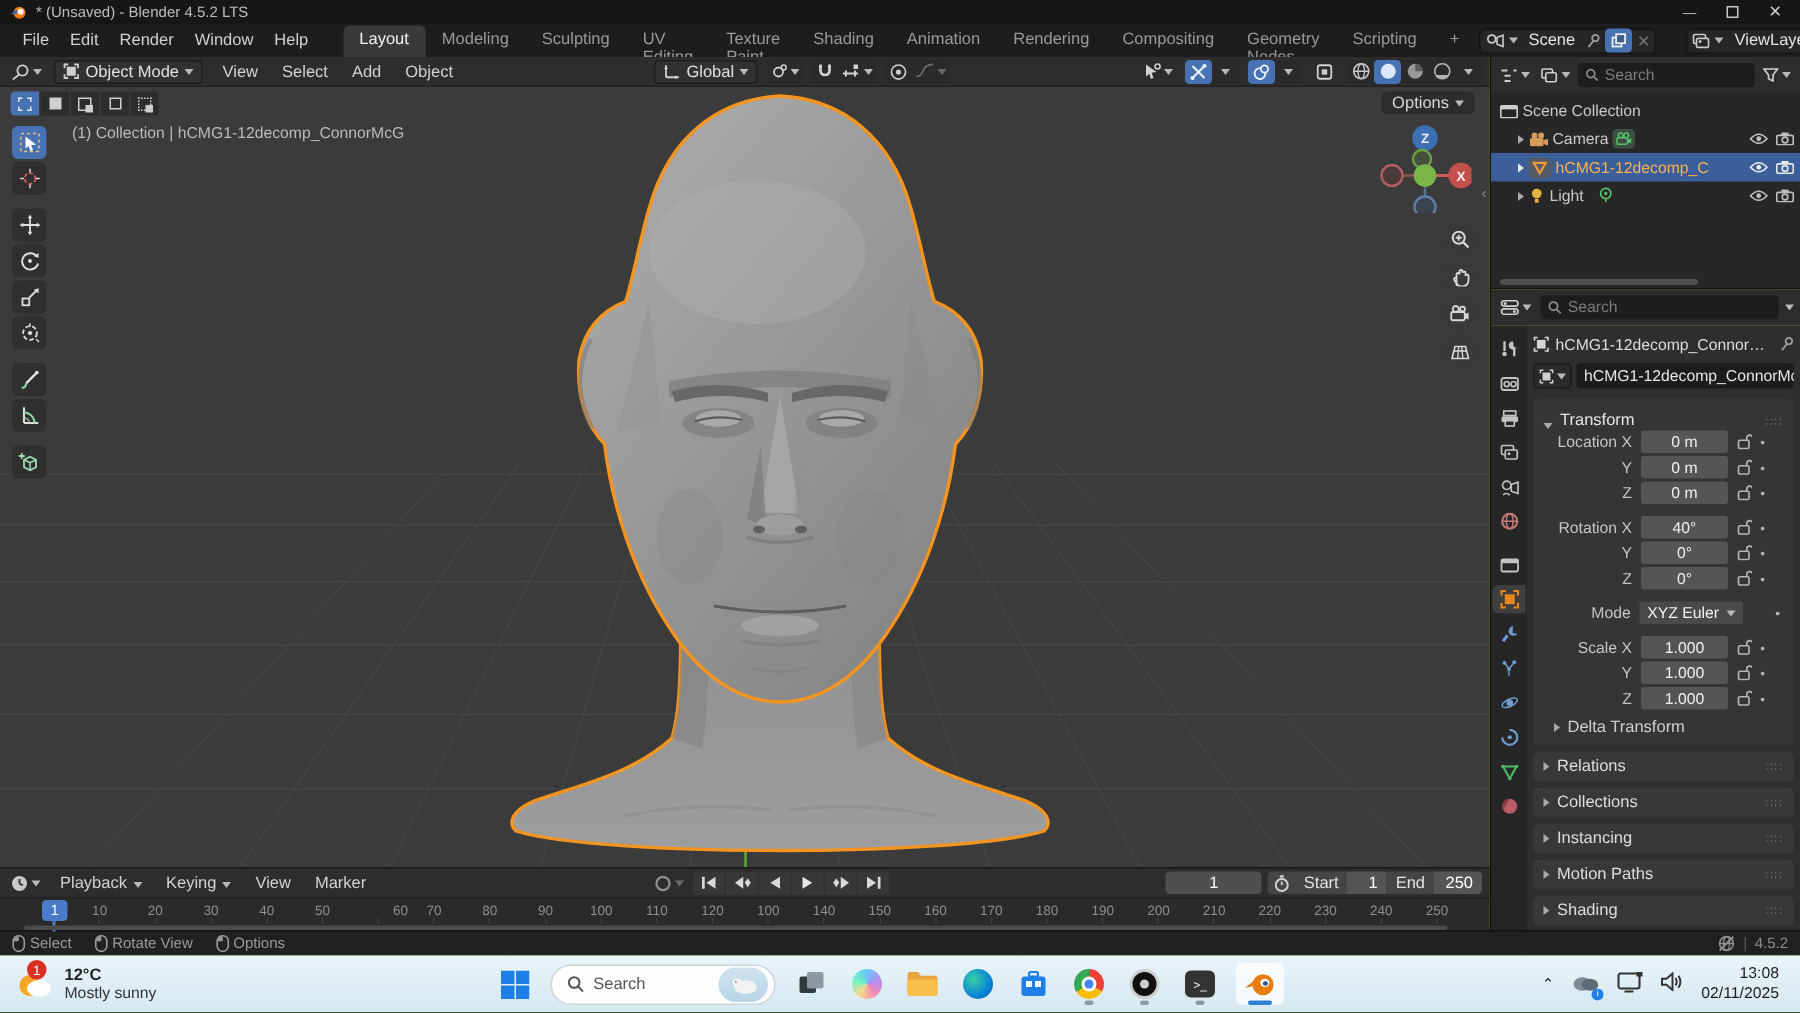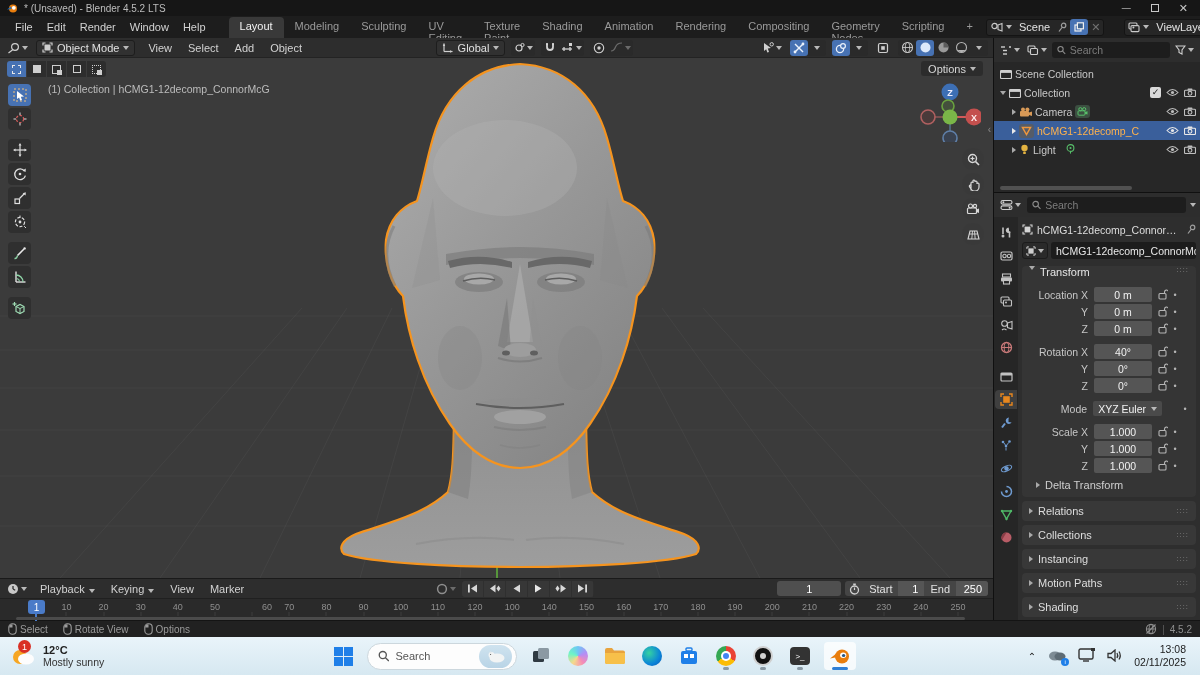--- a/index.html
+++ b/index.html
@@ -110,21 +110,21 @@
   .ptabs{width:24px;background:#262626;display:flex;flex-direction:column;align-items:center;padding-top:6px;gap:4px}
   .ptab{width:22px;height:19px;display:flex;align-items:center;justify-content:center;border-radius:4px 0 0 4px}
   .ptab.active{background:#3f3f3f}
   .ptab.gap{margin-top:6px}
   .pbody{flex:1;background:#2e2e2e;padding:3px 4px;overflow:hidden}
   .bcrow{height:19px;display:flex;align-items:center;gap:4px;color:#dedede;font-size:10.5px}
   .namerow{height:21px;display:flex;align-items:center;gap:3px;margin-top:1px}
   .namechip{display:flex;align-items:center;gap:2px;background:#2a2a2a;border:1px solid #1c1c1c;border-radius:3px;height:17px;padding:0 3px}
   .namefield{flex:1;background:#1c1c1c;border-radius:3px;height:17px;display:flex;align-items:center;padding:0 5px;color:#e8e8e8;font-size:10.5px;white-space:nowrap;overflow:hidden}
   .panel{background:#353535;border-radius:4px;margin-top:5px;padding-bottom:4px}
-  .phead{height:20px;display:flex;align-items:flex-start;gap:5px;padding:0 7px;color:#e6e6e6}
+  .phead{height:20px;display:flex;align-items:flex-end;gap:5px;padding:0 7px;color:#e6e6e6}
   .grip{margin-left:auto;color:#6f6f6f;font-size:8px;letter-spacing:1px}
   .trow{height:17px;display:flex;align-items:center;padding:0 6px 0 0}
   .trow.gapr{margin-top:6px}
   .tlabel{width:72px;text-align:right;color:#c6c6c6;padding-right:6px;font-size:10.5px}
   .tfield{width:58px;height:15px;background:#555;border-radius:2px;color:#f2f2f2;font-size:10.5px;display:flex;align-items:center;justify-content:center;gap:4px}
   .tfield.selectf{width:70px;justify-content:space-between;padding:0 5px;background:#4a4a4a}
   .lockw{width:15px;display:flex;justify-content:center;margin-left:3px}
   .dotdec{width:10px;color:#b5b5b5;font-size:9px;text-align:center}
   .cpanel{height:20px;background:#383838;border-radius:4px;margin-top:4px;display:flex;align-items:center;gap:5px;padding:0 7px;color:#dedede}
   .subrow{height:17px;display:flex;align-items:center;gap:5px;padding-left:14px;color:#cfcfcf;margin-top:2px}
@@ -764,40 +764,20 @@
               <span class="dd"></span>
             </span>
         </div>
         <div class="outl-body">
           <div class="orow">
             <svg width="12" height="10" viewBox="0 0 12 10">
                 <rect x="0.5" y="1.5" width="11" height="8" rx="1" fill="none" stroke="#cfcfcf" stroke-width="1.1"></rect>
                 <rect x="0.5" y="1.5" width="11" height="2.4" fill="#cfcfcf"></rect>
               </svg>
             <span class="lbl">Scene Collection</span>
-          </div>
-          <div class="orow">
-            <span class="tri-d"></span>
-            <svg width="12" height="10" viewBox="0 0 12 10">
-                <rect x="0.5" y="1.5" width="11" height="8" rx="1" fill="none" stroke="#cfcfcf" stroke-width="1.1"></rect>
-                <rect x="0.5" y="1.5" width="11" height="2.4" fill="#cfcfcf"></rect>
-              </svg>
-            <span class="lbl">Collection</span>
-            <span class="rt">
-              <span class="chk">✓</span>
-              <svg width="13" height="9" viewBox="0 0 13 9">
-                  <path d="M1 4.5 Q6.5 -1.5 12 4.5 Q6.5 10.5 1 4.5 Z" fill="none" stroke="#bfbfbf" stroke-width="1.1"></path>
-                  <circle cx="6.5" cy="4.5" r="1.6" fill="#bfbfbf"></circle>
-                </svg>
-              <svg width="12" height="9" viewBox="0 0 12 9">
-                  <rect x="0.5" y="2.2" width="11" height="6.3" rx="1" fill="none" stroke="#bfbfbf" stroke-width="1.1"></rect>
-                  <circle cx="6" cy="5.3" r="1.9" fill="none" stroke="#bfbfbf" stroke-width="1.1"></circle>
-                  <rect x="3.6" y="0.4" width="4.8" height="1.8" rx="0.5" fill="#bfbfbf"></rect>
-                </svg>
-            </span>
           </div>
           <div class="orow" style="padding-left:18px">
             <span class="tri-r"></span>
             <svg width="13" height="10" viewBox="0 0 13 10">
                 <circle cx="4" cy="2.4" r="2" fill="#d99a57"></circle>
                 <circle cx="8.4" cy="2.4" r="2" fill="#d99a57"></circle>
                 <rect x="1" y="4" width="9" height="5.5" rx="1" fill="#d99a57"></rect>
                 <path d="M10 5.5 L13 4.5 V9 L10 8 Z" fill="#d99a57"></path>
               </svg>
             <span class="lbl">Camera</span>

